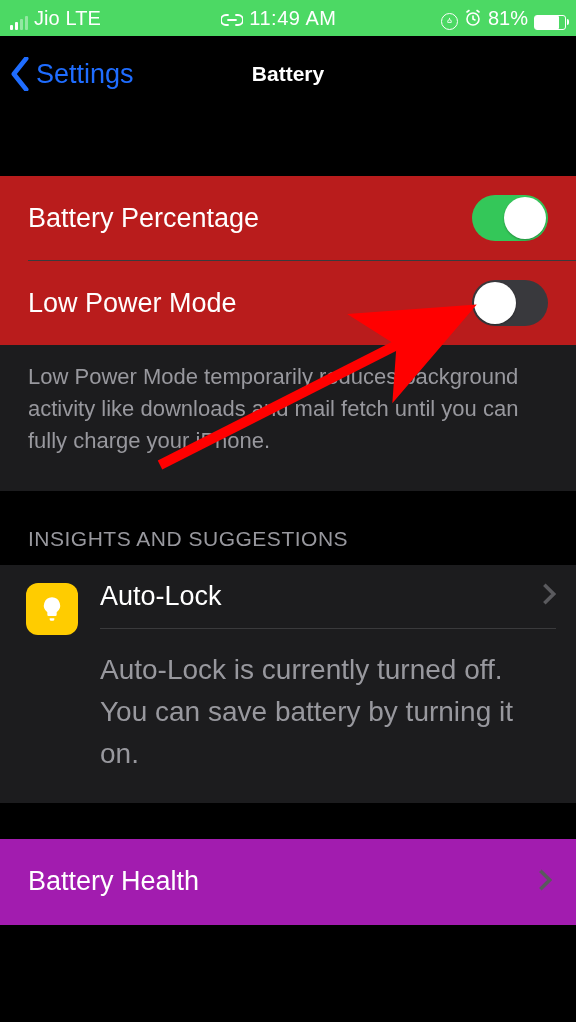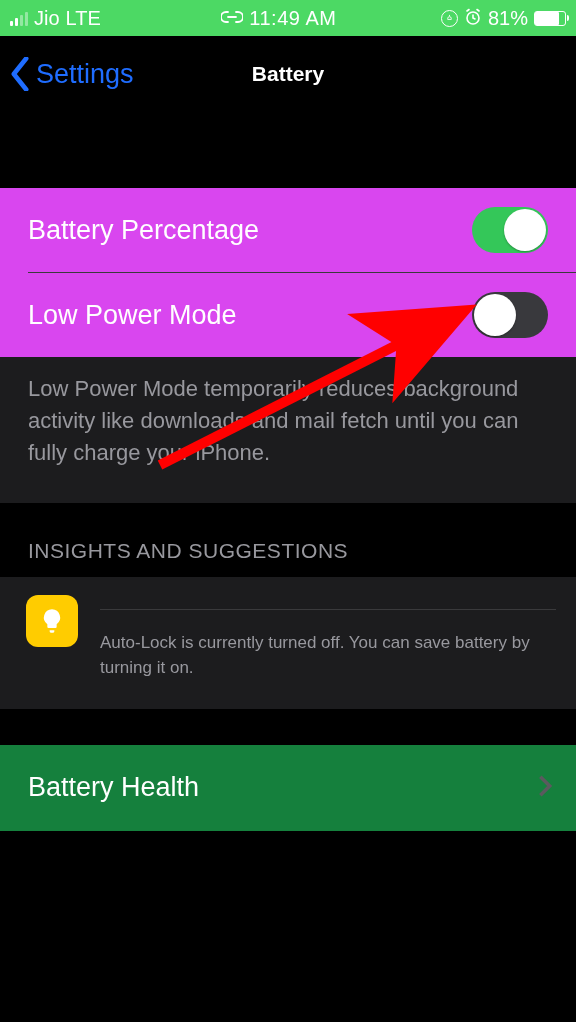--- a/index.html
+++ b/index.html
@@ -10,21 +10,21 @@
     height: 36px;
     background: #4cd964;
     display: flex;
     align-items: center;
     justify-content: space-between;
     padding: 0 10px;
     color: #fff;
     font-size: 20px;
     font-weight: 500;
   }
-  .status-left, .status-center, .status-right { display: flex; align-items: center; gap: 6px; }
+  .status-left, .status-center, .status-right { display: flex; align-items: flex-end; gap: 6px; }
   .status-center { font-weight: 400; letter-spacing: 0.5px; margin-left: 16px; }
   .signal { display: flex; align-items: flex-end; gap: 2px; height: 16px; }
   .signal span { width: 3px; background: rgba(255,255,255,0.4); border-radius: 1px; }
   .signal span:nth-child(1){height:5px;background:#fff;}
   .signal span:nth-child(2){height:8px;background:#fff;}
   .signal span:nth-child(3){height:11px;}
   .signal span:nth-child(4){height:14px;}
   .battery-icon { width: 32px; height: 15px; border: 1.5px solid #fff; border-radius: 3px; position: relative; display:flex; align-items:center;}
   .battery-icon::after { content:''; width:2px; height:6px; background:#fff; position:absolute; right:-4px; top:50%; transform:translateY(-50%); border-radius:0 2px 2px 0;}
   .battery-fill { background:#fff; height: 100%; width: 81%; border-radius:1px; }
@@ -33,21 +33,21 @@
   .lock-orient svg{width:9px;height:9px;}
 
   
   .nav { height: 76px; display:flex; align-items:center; position:relative;}
   .nav-back { display:flex; align-items:center; gap:6px; color:#1f6dff; font-size:27px; margin-left:10px; }
   .nav-back svg{ width:20px; height:34px; }
   .nav-title { position:absolute; left:50%; transform:translateX(-50%); color:#fff; font-size:21px; font-weight:600; }
 
   .gap-top { height: 64px; }
 
-  .group { background:#d946ef;margin-top:12px; }
+  .group { background:#b91c1c; }
   .cell { display:flex; align-items:center; justify-content:space-between; padding: 0 28px; min-height: 84px; }
   .cell-label { color:#fff; font-size:27px; }
   .sep { height:1px; background:#3a3a3c; margin-left:28px; }
 
   .toggle { width:76px; height:46px; border-radius:23px; position:relative; }
   .toggle.on { background:#34c759; }
   .toggle.off { background:#39393d; }
   .knob { width:42px; height:42px; background:#fff; border-radius:50%; position:absolute; top:2px; box-shadow: 0 1px 2px rgba(0,0,0,.3); }
   .toggle.on .knob { right:2px; }
   .toggle.off .knob { left:2px; }
@@ -58,27 +58,27 @@
 
   .section-header { color:#98989e; font-size:21px; letter-spacing:0.5px; padding: 0 36px 14px 28px; text-transform:uppercase;}
 
   .insight { background:#1c1c1e; display:flex; padding: 16px 20px 28px 22px; align-items:flex-start; position:relative; }
   .bulb { width:52px; height:52px; background:#ffcc00; border-radius:12px; display:flex; align-items:center; justify-content:center; flex-shrink:0; margin-left:4px; margin-right:22px; margin-top: 2px;}
   .bulb svg{ width:28px; height:28px; }
   .insight-body { flex:1; }
   .insight-title-row{display:flex;align-items:center;justify-content:space-between;}
   .insight-title { color:#fff; font-size:27px; }
   .insight-sep { height:1px; background:#3a3a3c; margin-top:16px; margin-bottom:20px;}
-  .insight-desc { color:#98989e; font-size:17px; line-height:1.5; padding-right: 6px;}
+  .insight-desc { color:#98989e; font-size:28px; line-height:1.5; padding-right: 6px;}
   .chevron { color:#5a5a5e; }
   .chevron svg{ width:14px; height:24px; stroke:#5a5a5e; stroke-width:3; fill:none; }
 
   .spacer2{height:36px;}
 
-  .cell-health{ background:#15803d; display:flex; align-items:center; justify-content:space-between; padding:0 24px 0 28px; min-height:86px;}
+  .cell-health{ background:#a21caf; display:flex; align-items:center; justify-content:space-between; padding:0 24px 0 28px; min-height:86px;}
 
   
   .arrow-overlay{position:absolute; pointer-events:none;}
 </style>
 </head>
 <body>
 
 <div class="status-bar">
   <div class="status-left">
     <div class="signal">
@@ -149,20 +149,26 @@
 <div class="spacer"></div>
 
 <div class="section-header">INSIGHTS AND SUGGESTIONS</div>
 <div class="insight">
   <div class="bulb">
     <svg viewBox="0 0 24 24">
         <path d="M12 2a7 7 0 00-4 12.7V17a1 1 0 001 1h6a1 1 0 001-1v-2.3A7 7 0 0012 2zm-2 18h4v1a1 1 0 01-1 1h-2a1 1 0 01-1-1v-1z" fill="#fff"></path>
       </svg>
   </div>
   <div class="insight-body">
+    <div class="insight-title-row">
+      <span class="insight-title">Auto-Lock</span>
+      <span class="chevron"><svg viewBox="0 0 12 20">
+            <path d="M2 2l8 8-8 8"></path>
+          </svg></span>
+    </div>
     <div class="insight-sep"></div>
     <div class="insight-desc">Auto-Lock is currently turned off. You can save battery by turning it on.</div>
   </div>
 </div>
 
 <div class="spacer2"></div>
 
 <div class="cell-health">
   <span class="cell-label">Battery Health</span>
   <span class="chevron"><svg viewBox="0 0 12 20">

